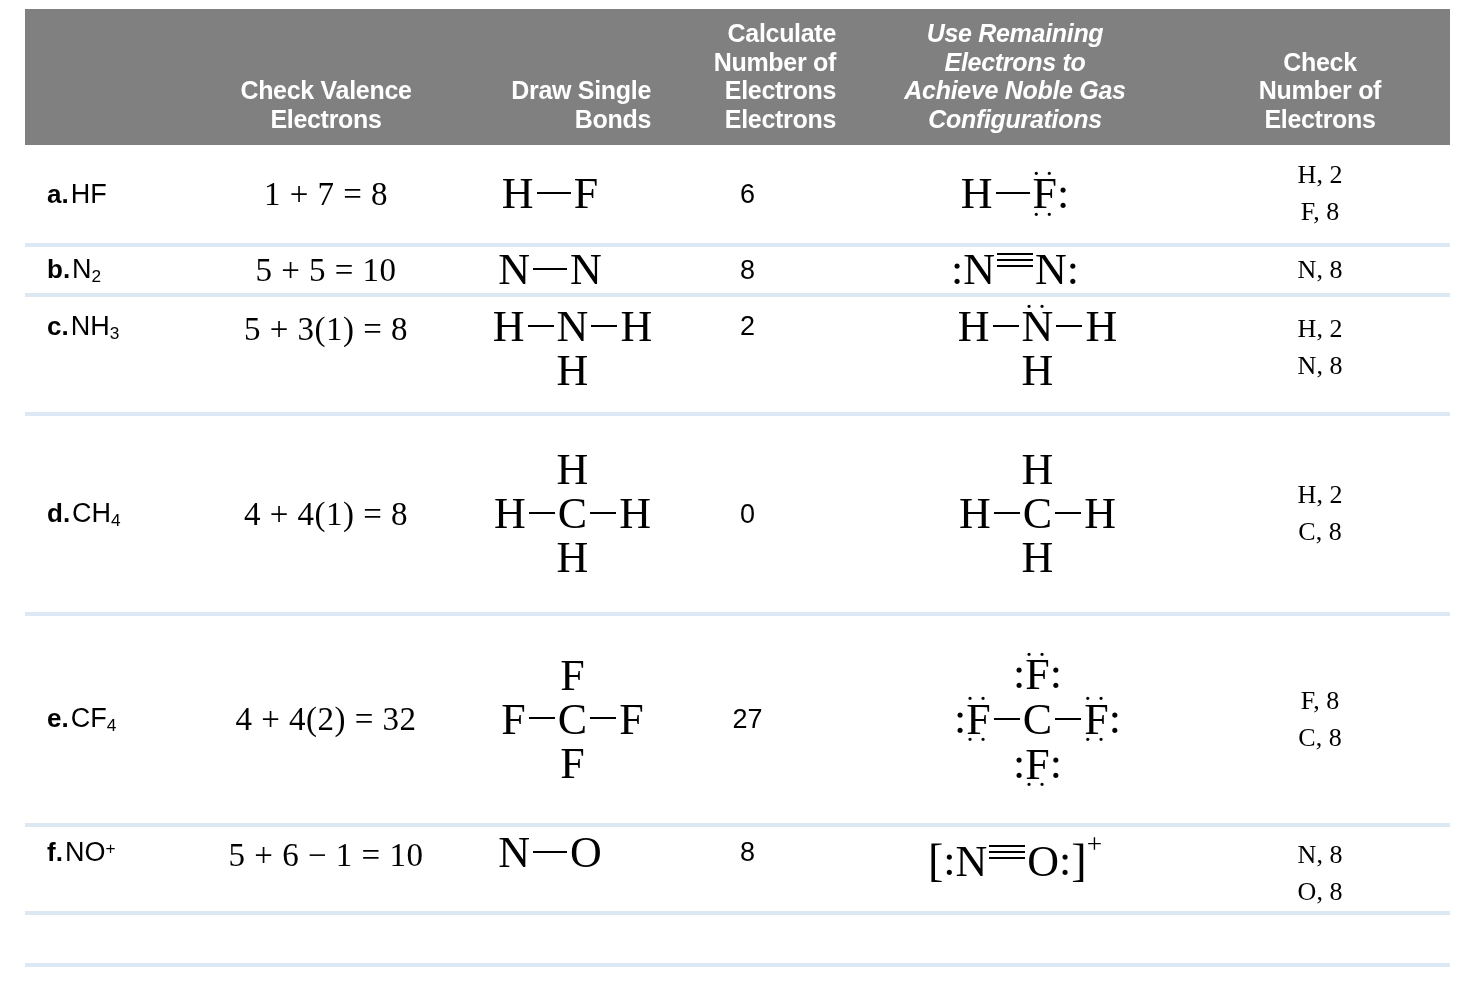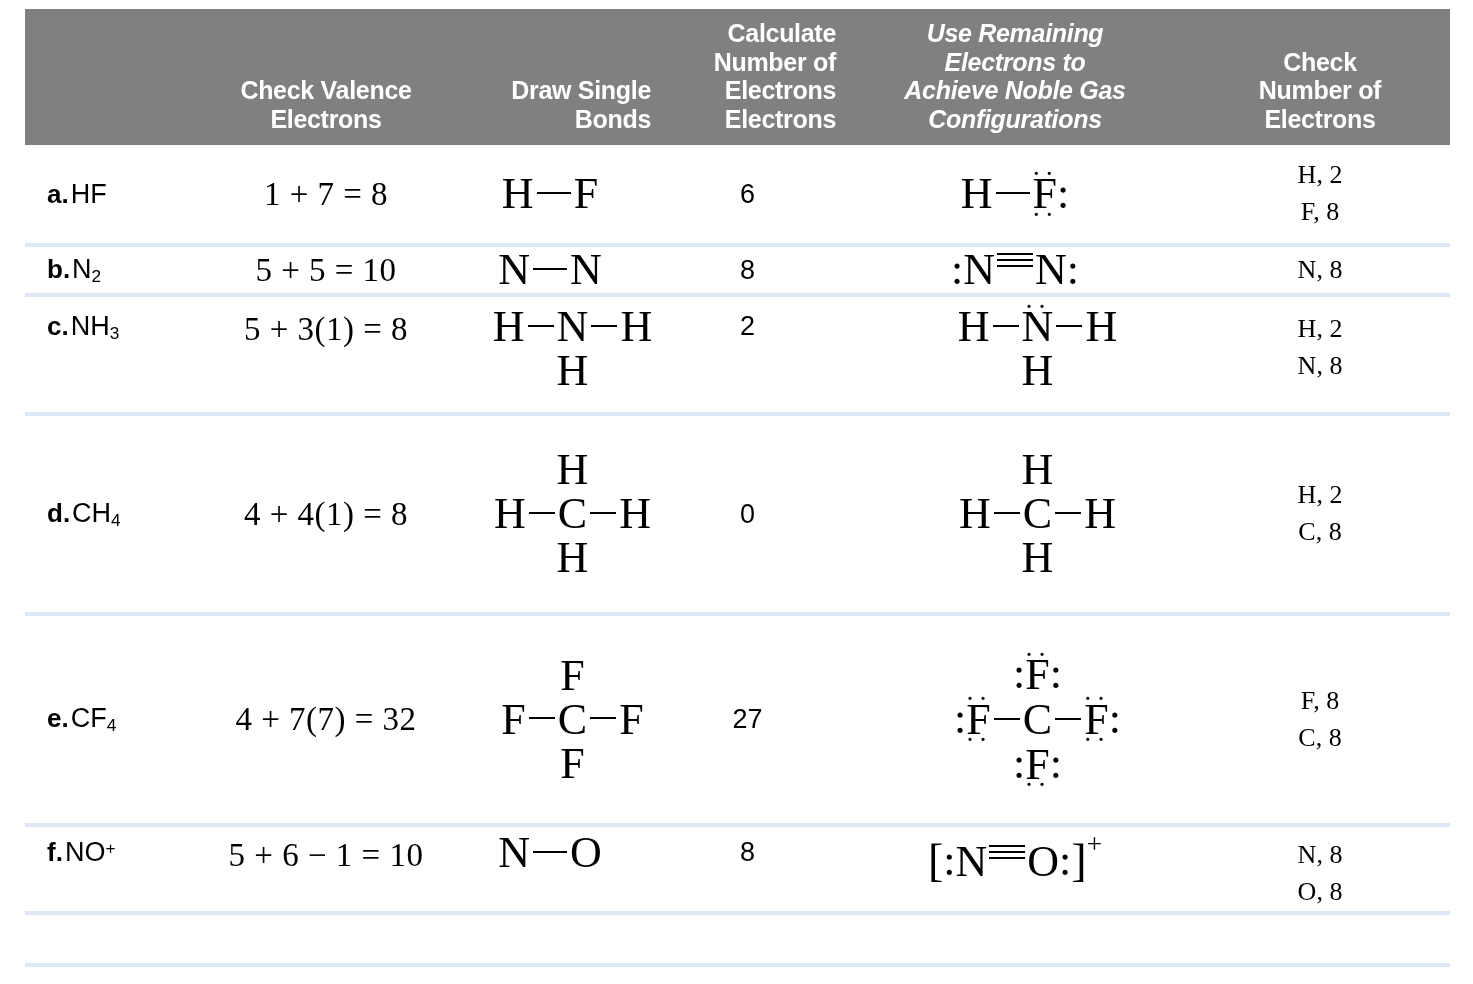--- a/index.html
+++ b/index.html
@@ -350,21 +350,21 @@
         <td class="check-cell">
           <span class="check-line">H, 2</span>
           <span class="check-line">C, 8</span>
         </td>
       </tr>
 
       <tr class="rowpad-e">
         <td class="label-cell">
           <span class="item-letter">e.</span><span class="item-formula"><span>CF</span><sub>4</sub></span>
         </td>
-        <td class="valence-cell">4 + 7(7) = 32</td>
+        <td class="valence-cell">4 + 4(2) = 32</td>
         <td>
           <span class="struct vstack">
             <span class="vrow">
               <span class="atom">F</span>
             </span>
             <span class="bondv"></span>
             <span class="vrow">
               <span class="atom">F</span><span class="bondh short"></span><span class="atom">C</span><span class="bondh short"></span><span class="atom">F</span>
             </span>
             <span class="bondv"></span>

